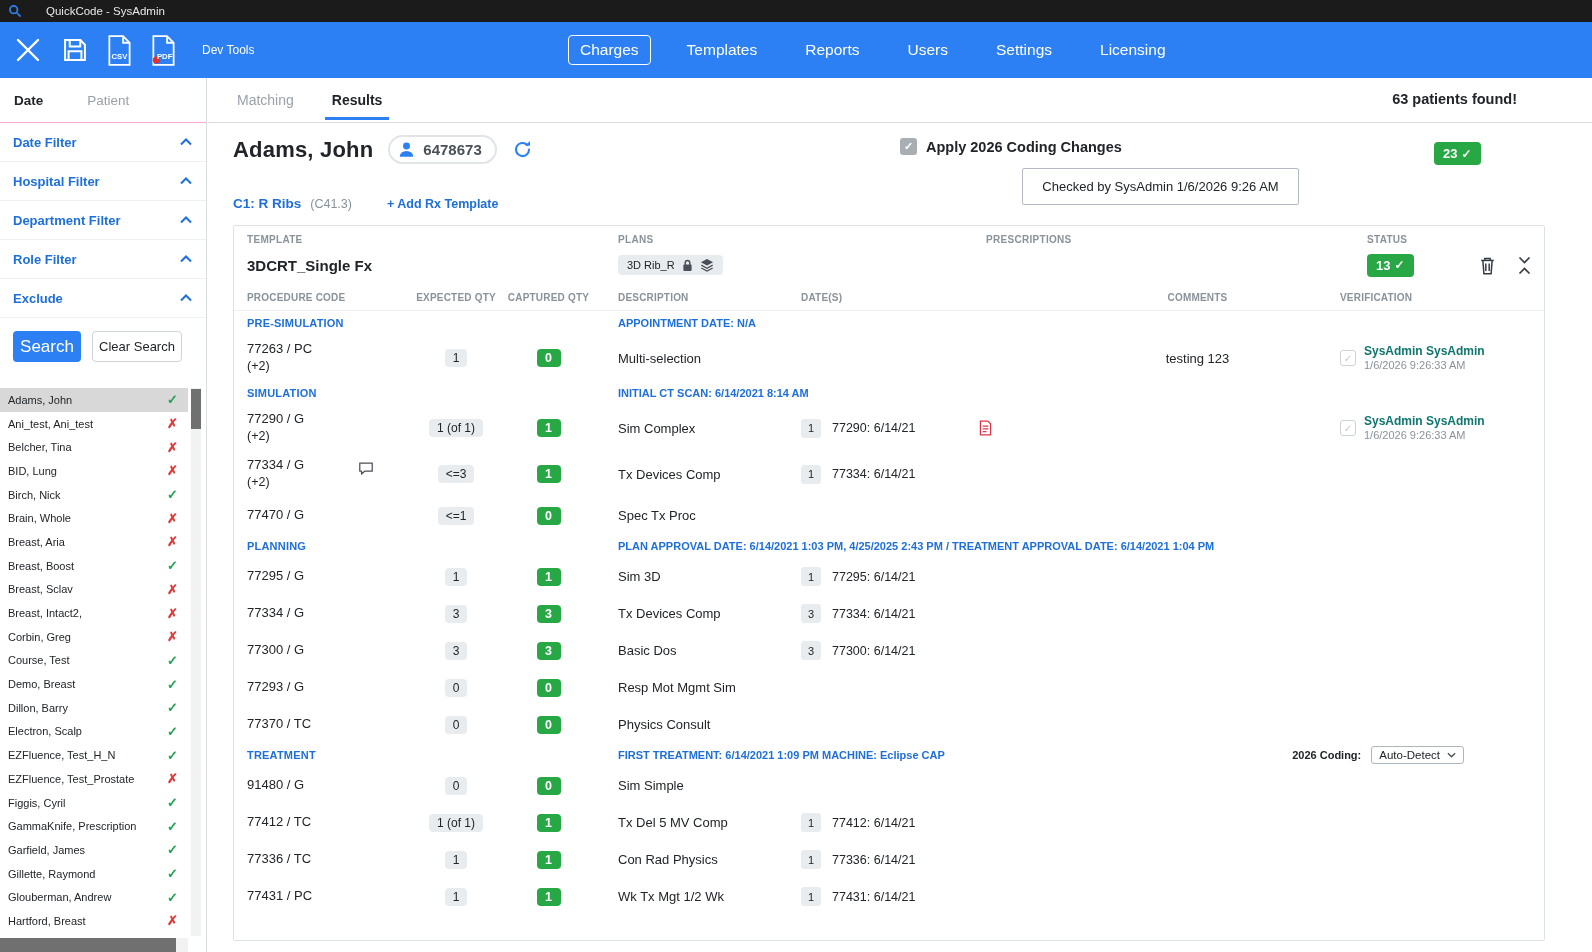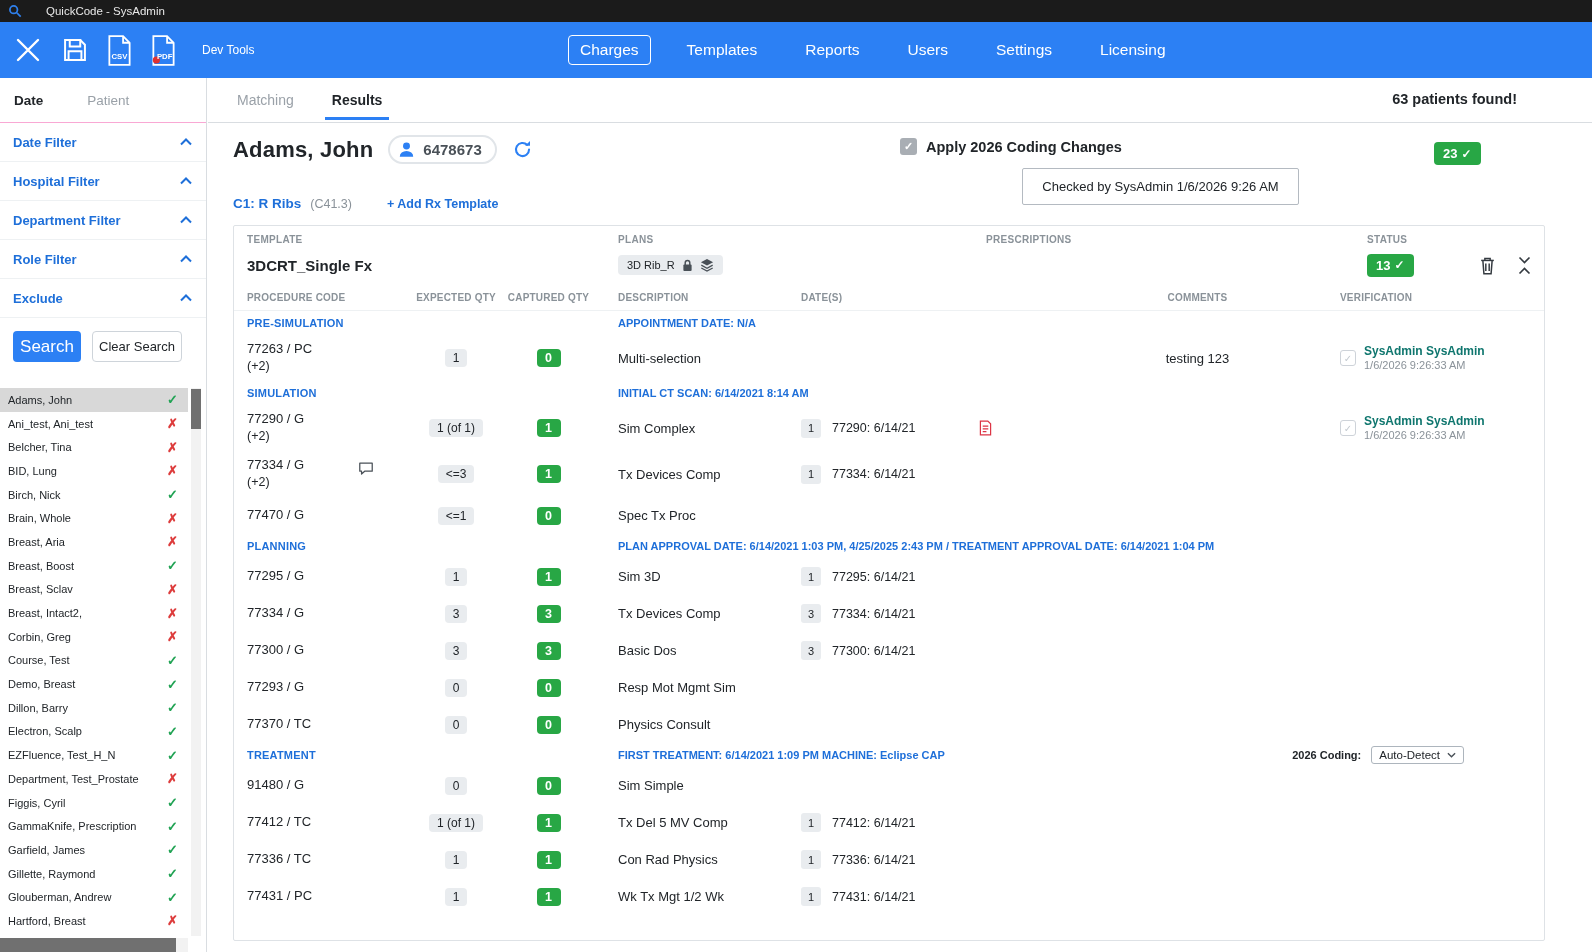--- a/index.html
+++ b/index.html
@@ -291,21 +291,21 @@
       </div>
       <div class="prow">
         <span>Electron, Scalp</span>
         <span class="picon ok">✓</span>
       </div>
       <div class="prow">
         <span>EZFluence, Test_H_N</span>
         <span class="picon ok">✓</span>
       </div>
       <div class="prow">
-        <span>Department, Test_Prostate</span>
+        <span>EZFluence, Test_Prostate</span>
         <span class="picon no">✗</span>
       </div>
       <div class="prow">
         <span>Figgis, Cyril</span>
         <span class="picon ok">✓</span>
       </div>
       <div class="prow">
         <span>GammaKnife, Prescription</span>
         <span class="picon ok">✓</span>
       </div>

